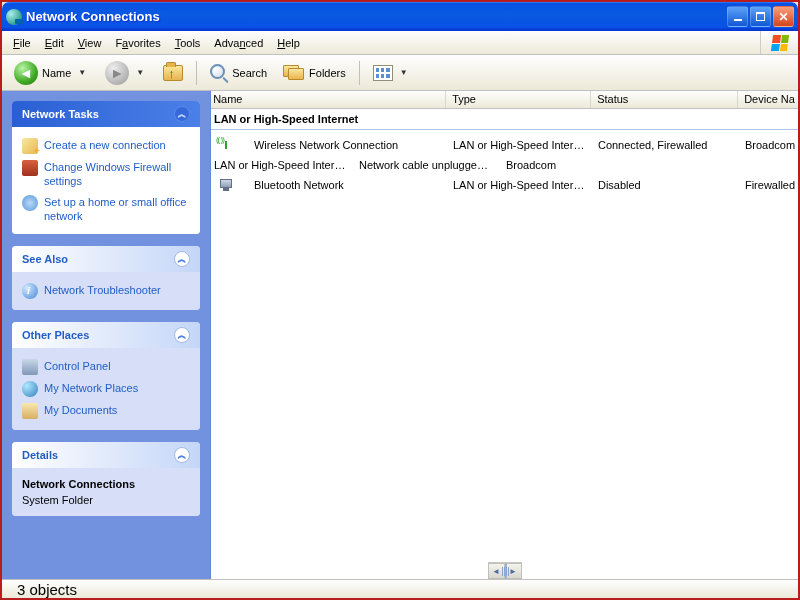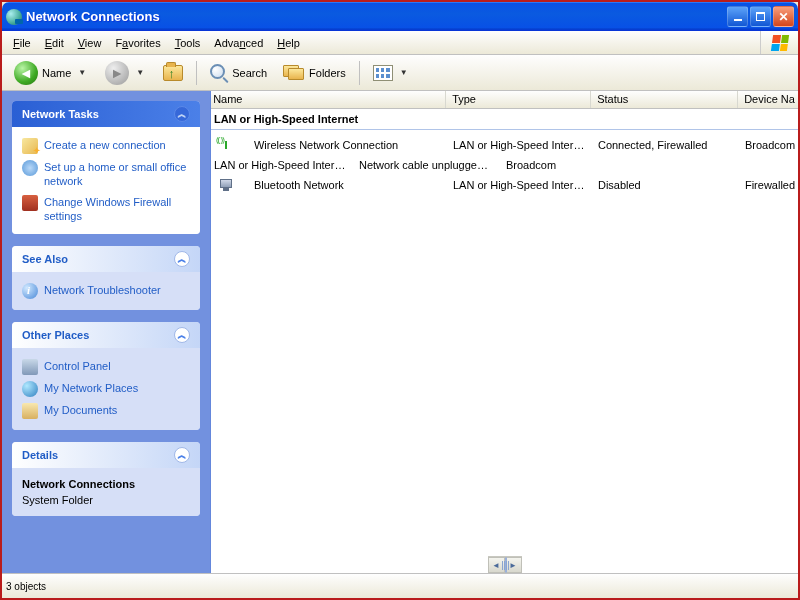--- a/index.html
+++ b/index.html
@@ -78,21 +78,21 @@
 .ricon{width:16px;height:16px;flex-shrink:0;margin-left:4px;}
 .ic-wifi{position:relative;} .ic-wifi::before{content:"(( ))";color:#2aa82a;font-size:8px;position:absolute;top:-2px;left:-2px;letter-spacing:-1px;} .ic-wifi::after{content:"";width:2px;height:8px;background:#2aa82a;position:absolute;left:7px;top:4px;}
 .ic-lan{position:relative;} .ic-lan::before{content:"";width:10px;height:7px;background:linear-gradient(to bottom,#d0d8e8,#90a0b8);border:1px solid #607088;position:absolute;top:2px;left:2px;} .ic-lan::after{content:"";width:6px;height:3px;background:#607088;position:absolute;bottom:2px;left:5px;}
 
 .hscroll{height:17px;background:linear-gradient(to bottom,#eeede5,#e3e2d8);border-top:1px solid #c8c8c0;display:flex;align-items:stretch;}
 .hscroll .arr{width:17px;background:linear-gradient(to bottom,#f4f4ee,#d8d8ce);border:1px solid #c0c0b8;display:flex;align-items:center;justify-content:center;font-size:8px;color:#4a6a9a;}
 .hscroll .track{flex:1;position:relative;}
 .hscroll .thumb{position:absolute;left:0;top:0;height:100%;width:50%;background:linear-gradient(to bottom,#e0e8f8,#b8c8ec);border:1px solid #9ab0da;border-radius:2px;}
 .hscroll .thumb::after{content:"";position:absolute;left:50%;top:3px;width:8px;height:9px;transform:translateX(-50%);background:repeating-linear-gradient(to right,#8aa4d0 0,#8aa4d0 1px,transparent 1px,transparent 2px);}
 
-.statusbar { height: 25px; background: linear-gradient(to bottom, #fefefe, #ece9d8); border-top: 1px solid #c0c0c0; display: flex; align-items: center; padding: 0 4px; font-size:10px;}
+.statusbar { height: 19px; background: linear-gradient(to bottom, #fefefe, #ece9d8); border-top: 1px solid #c0c0c0; display: flex; align-items: center; padding: 0 15px; font-size:15px;}
 </style>
 </head>
 <body>
 
 <div class="window">
   <div class="titlebar">
     <div class="icon"></div>
     <div class="title">Network Connections</div>
     <div class="winbtns">
       <div class="winbtn min">
@@ -170,26 +170,26 @@
         <div class="phead dark">
           <span>Network Tasks</span>
           <span class="chev">︽</span>
         </div>
         <div class="pbody dark">
           <a href="#">
               <span class="sicon ic-newconn"></span>
               <span>Create a new connection</span>
             </a>
           <a href="#">
+              <span class="sicon ic-firewall"></span>
+              <span>Change Windows Firewall settings</span>
+            </a>
+          <a href="#">
               <span class="sicon ic-home"></span>
               <span>Set up a home or small office network</span>
-            </a>
-          <a href="#">
-              <span class="sicon ic-firewall"></span>
-              <span>Change Windows Firewall settings</span>
             </a>
         </div>
       </div>
 
       <div class="panel">
         <div class="phead">
           <span>See Also</span>
           <span class="chev">︽</span>
         </div>
         <div class="pbody">

